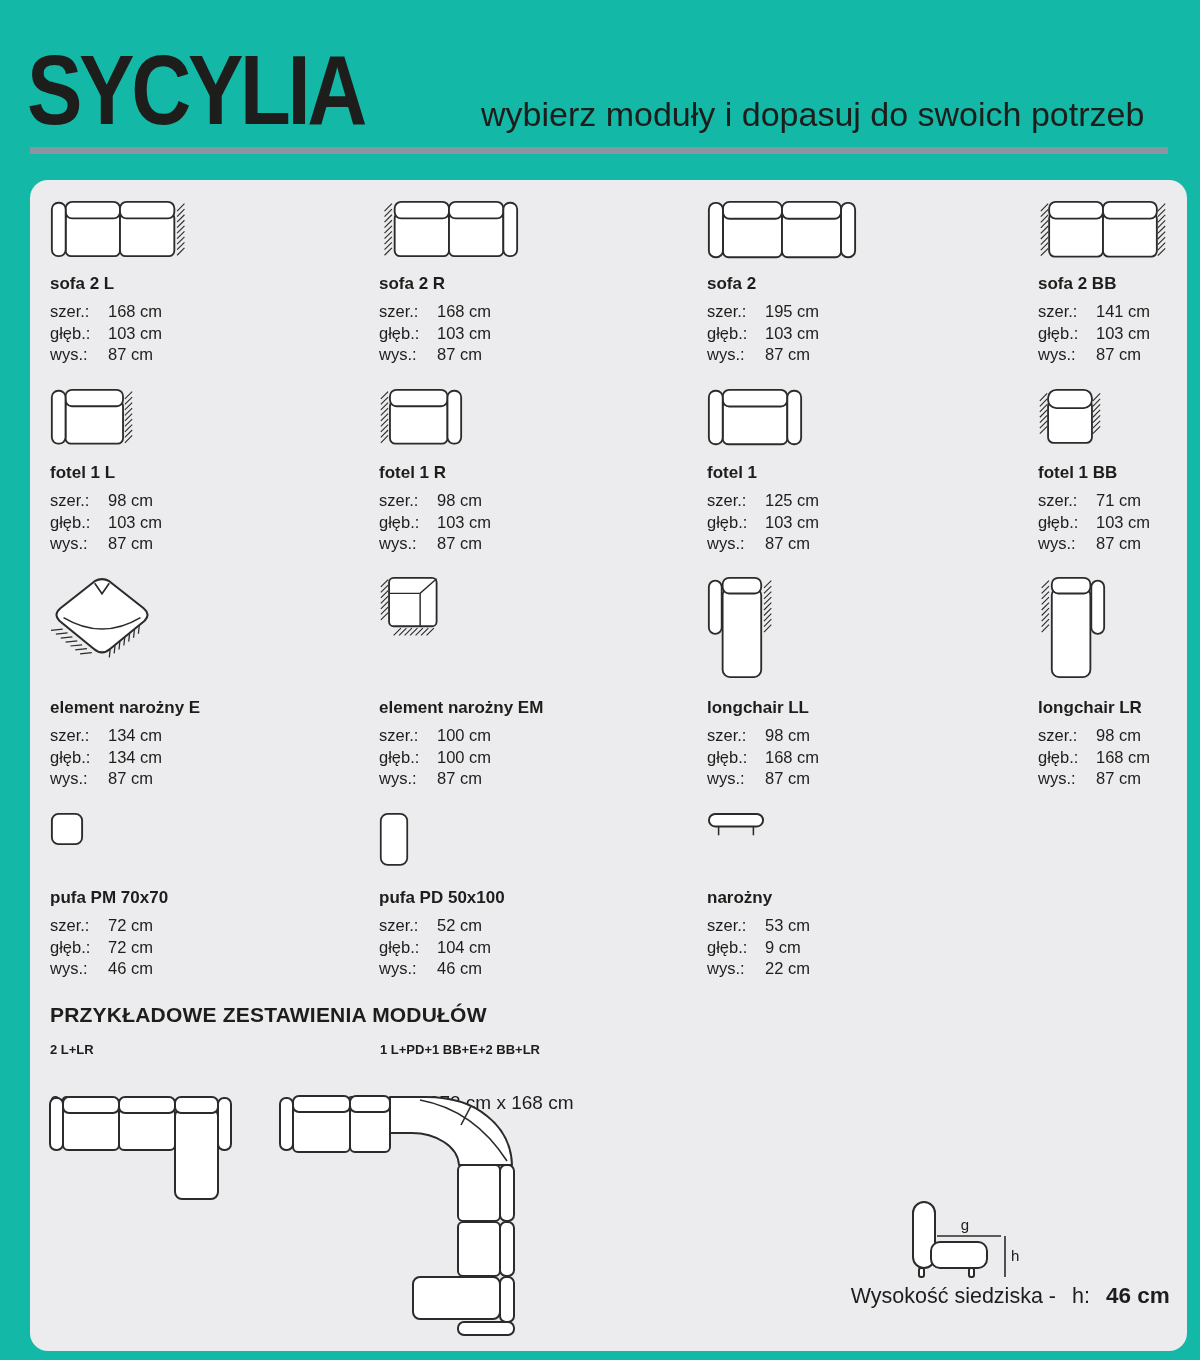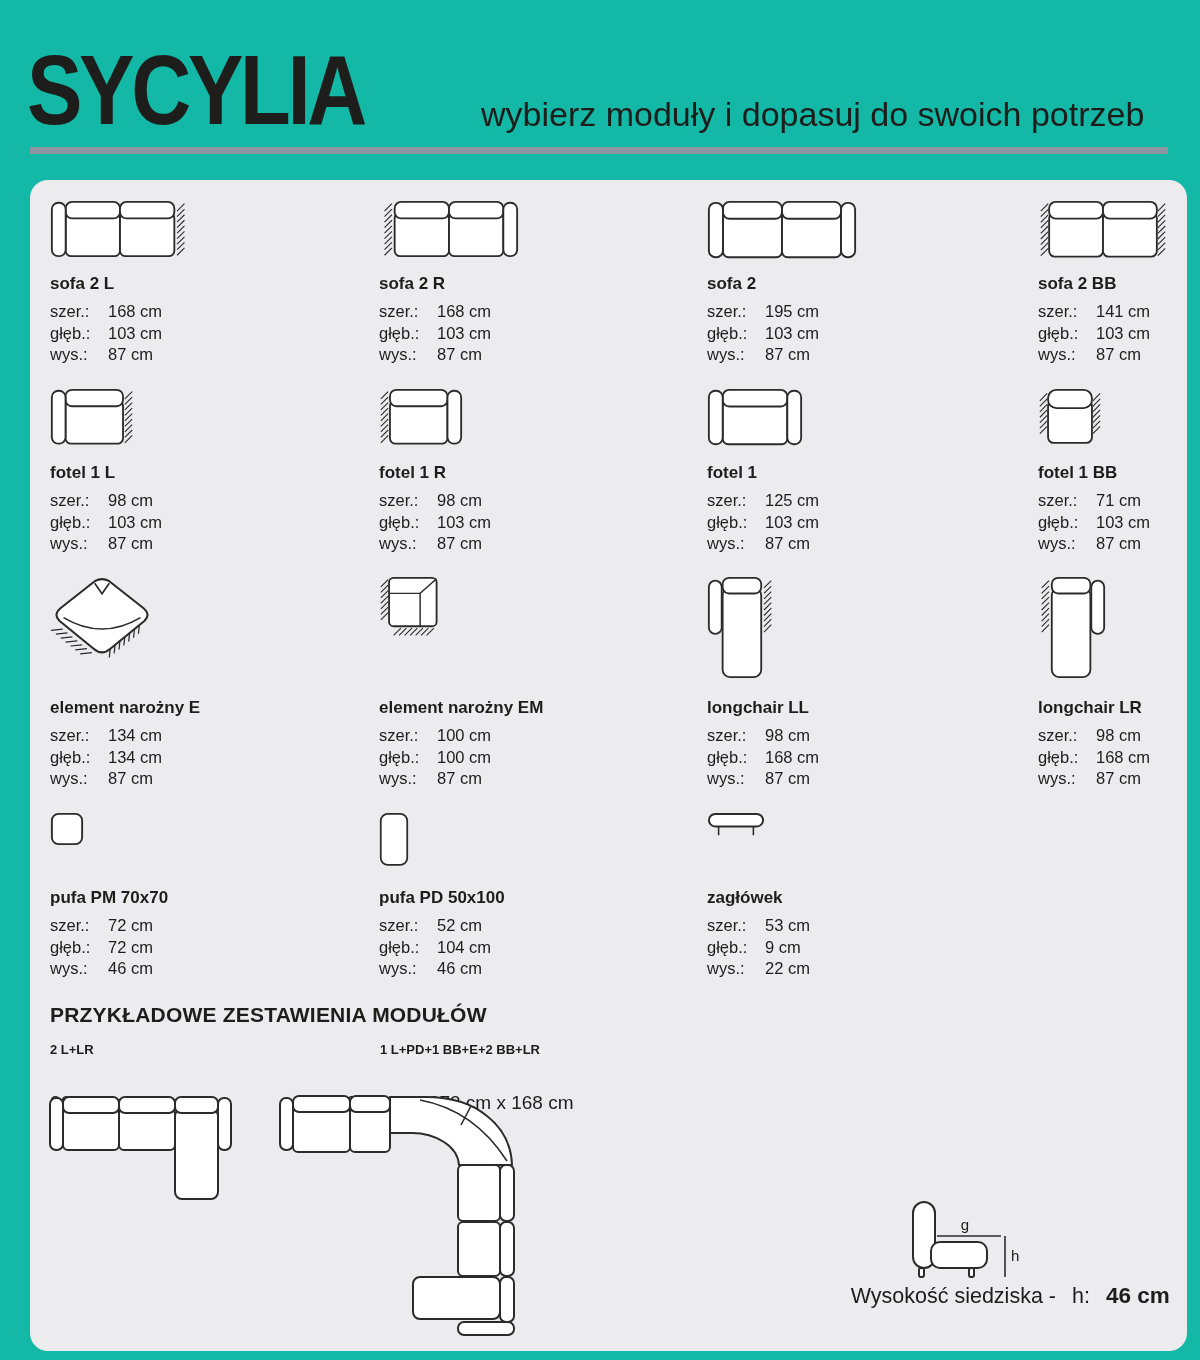--- a/index.html
+++ b/index.html
@@ -335,21 +335,21 @@
       </div>
       </div>
   </div>
 
   <div class="cell c3 r4">
     <svg class="micon" width="58" viewBox="0 0 60 28">
       <path class="seam" d="M12 14 L12 24 M48 14 L48 24"></path>
       <rect class="ic" x="2" y="2" width="56" height="13" rx="6.5"></rect>
     </svg>
     <div class="mtext">
-        <div class="m-name">zagłówek</div>
+        <div class="m-name">narożny</div>
       <div class="dims">
         <div class="dim-row"><span class="dim-label">szer.:</span><span class="dim-value">53 cm</span></div>
         <div class="dim-row"><span class="dim-label">głęb.:</span><span class="dim-value">9 cm</span></div>
         <div class="dim-row"><span class="dim-label">wys.:</span><span class="dim-value">22 cm</span></div>
       </div>
       </div>
   </div>
 
   <div id="ex-heading">PRZYKŁADOWE ZESTAWIENIA MODUŁÓW</div>
 

